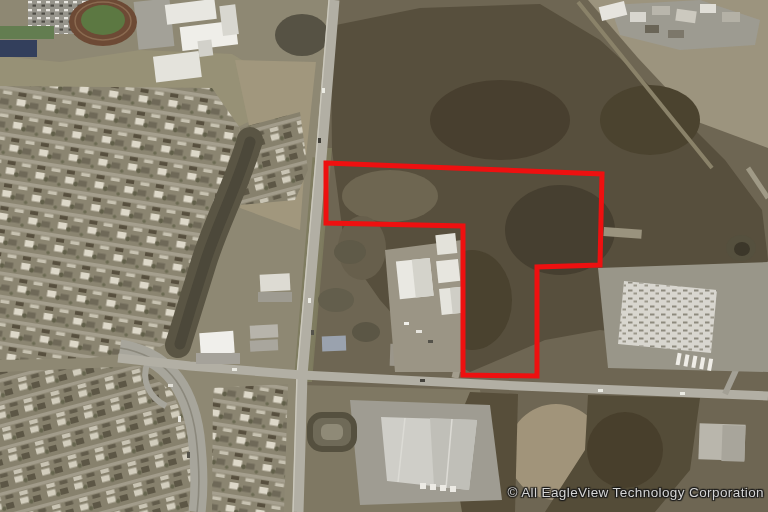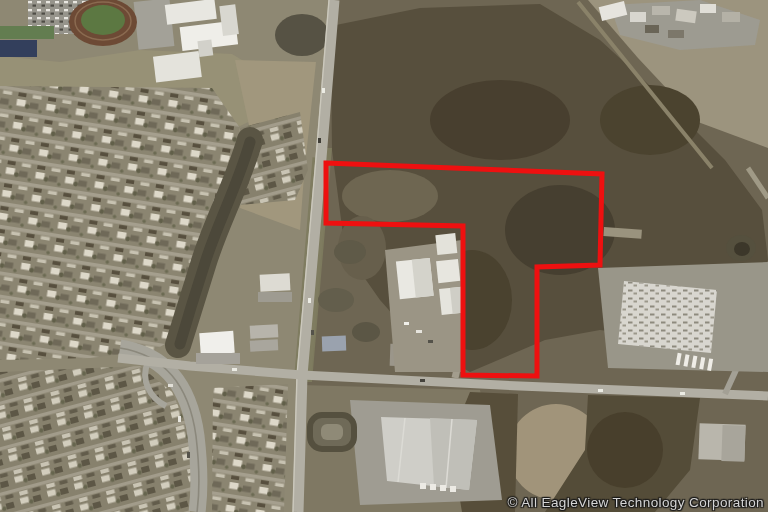--- a/index.html
+++ b/index.html
@@ -2,21 +2,21 @@
 <html><head>
 <meta charset="utf-8">
 <style>
   html,body{margin:0;padding:0;background:#222;}
   .viewport{
     position:relative;width:768px;height:512px;overflow:hidden;
     background:#857f6b;font-family:"Liberation Sans",sans-serif;
   }
   .viewport svg{position:absolute;left:0;top:0;display:block;}
   .copyright{
-    position:absolute;right:4px;bottom:2px;
+    position:absolute;right:4px;bottom:12px;
     font-size:13.5px;letter-spacing:.4px;font-weight:400;
     text-shadow:0 0 2px #141414,1px 1px 1px #1a1a1a,-1px -1px 1px #1a1a1a,1px -1px 1px #1a1a1a,-1px 1px 1px #1a1a1a;
     white-space:nowrap;
   }
 </style>
 </head>
 <body>
 
 <div class="viewport">
 <svg width="768" height="512" viewBox="0 0 768 512">

